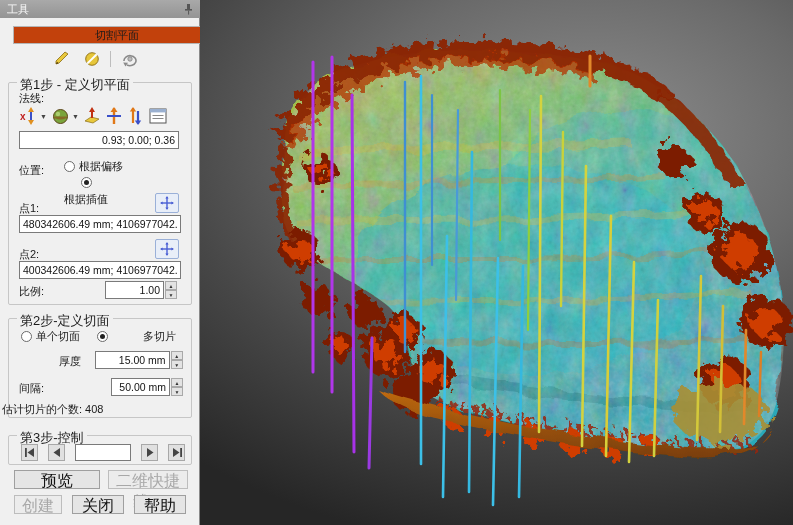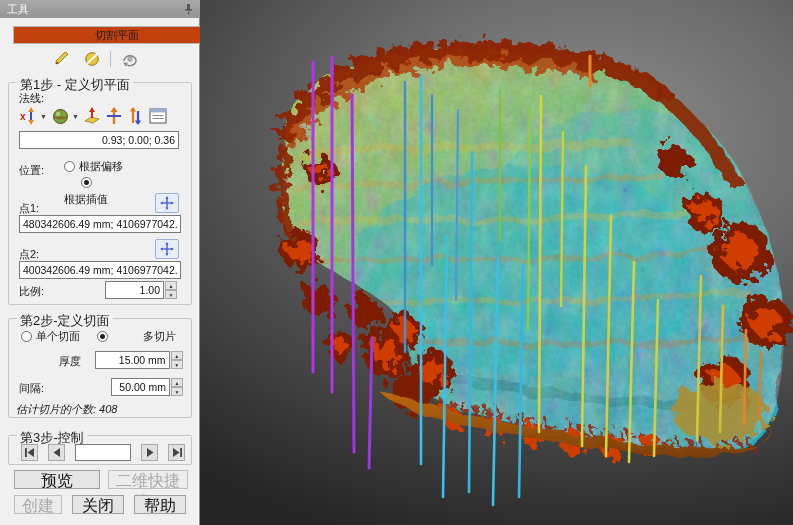--- a/index.html
+++ b/index.html
@@ -241,21 +241,21 @@
       <span class="lbl" style="left:10px; top:62px;">间隔:</span>
       <div class="spin" style="left:86px; top:59px; width:88px;padding-left:16px;">
         <input class="fld ralign" readonly="" value="50.00 mm" style="">
         <span class="spinbtns">
           <button>▲</button>
           <button>▼</button>
         </span>
       </div>
     </div>
 
-    <span class="lbl" style="left:16px; top:402px; position:absolute;font-style:italic;">估计切片的个数: 408</span>
+    <span class="lbl" style="left:2px; top:402px; position:absolute;">估计切片的个数: 408</span>
 
     <div class="group g3">
       <span class="group-label">第3步-控制</span>
       <div class="player">
         <span class="pbtn">
           <svg width="10" height="9" viewBox="0 0 10 9">
               <rect x="0" y="0" width="1.8" height="9" fill="#444"></rect>
               <polygon points="9,0 9,9 2.5,4.5" fill="#444"></polygon>
             </svg>
         </span>

